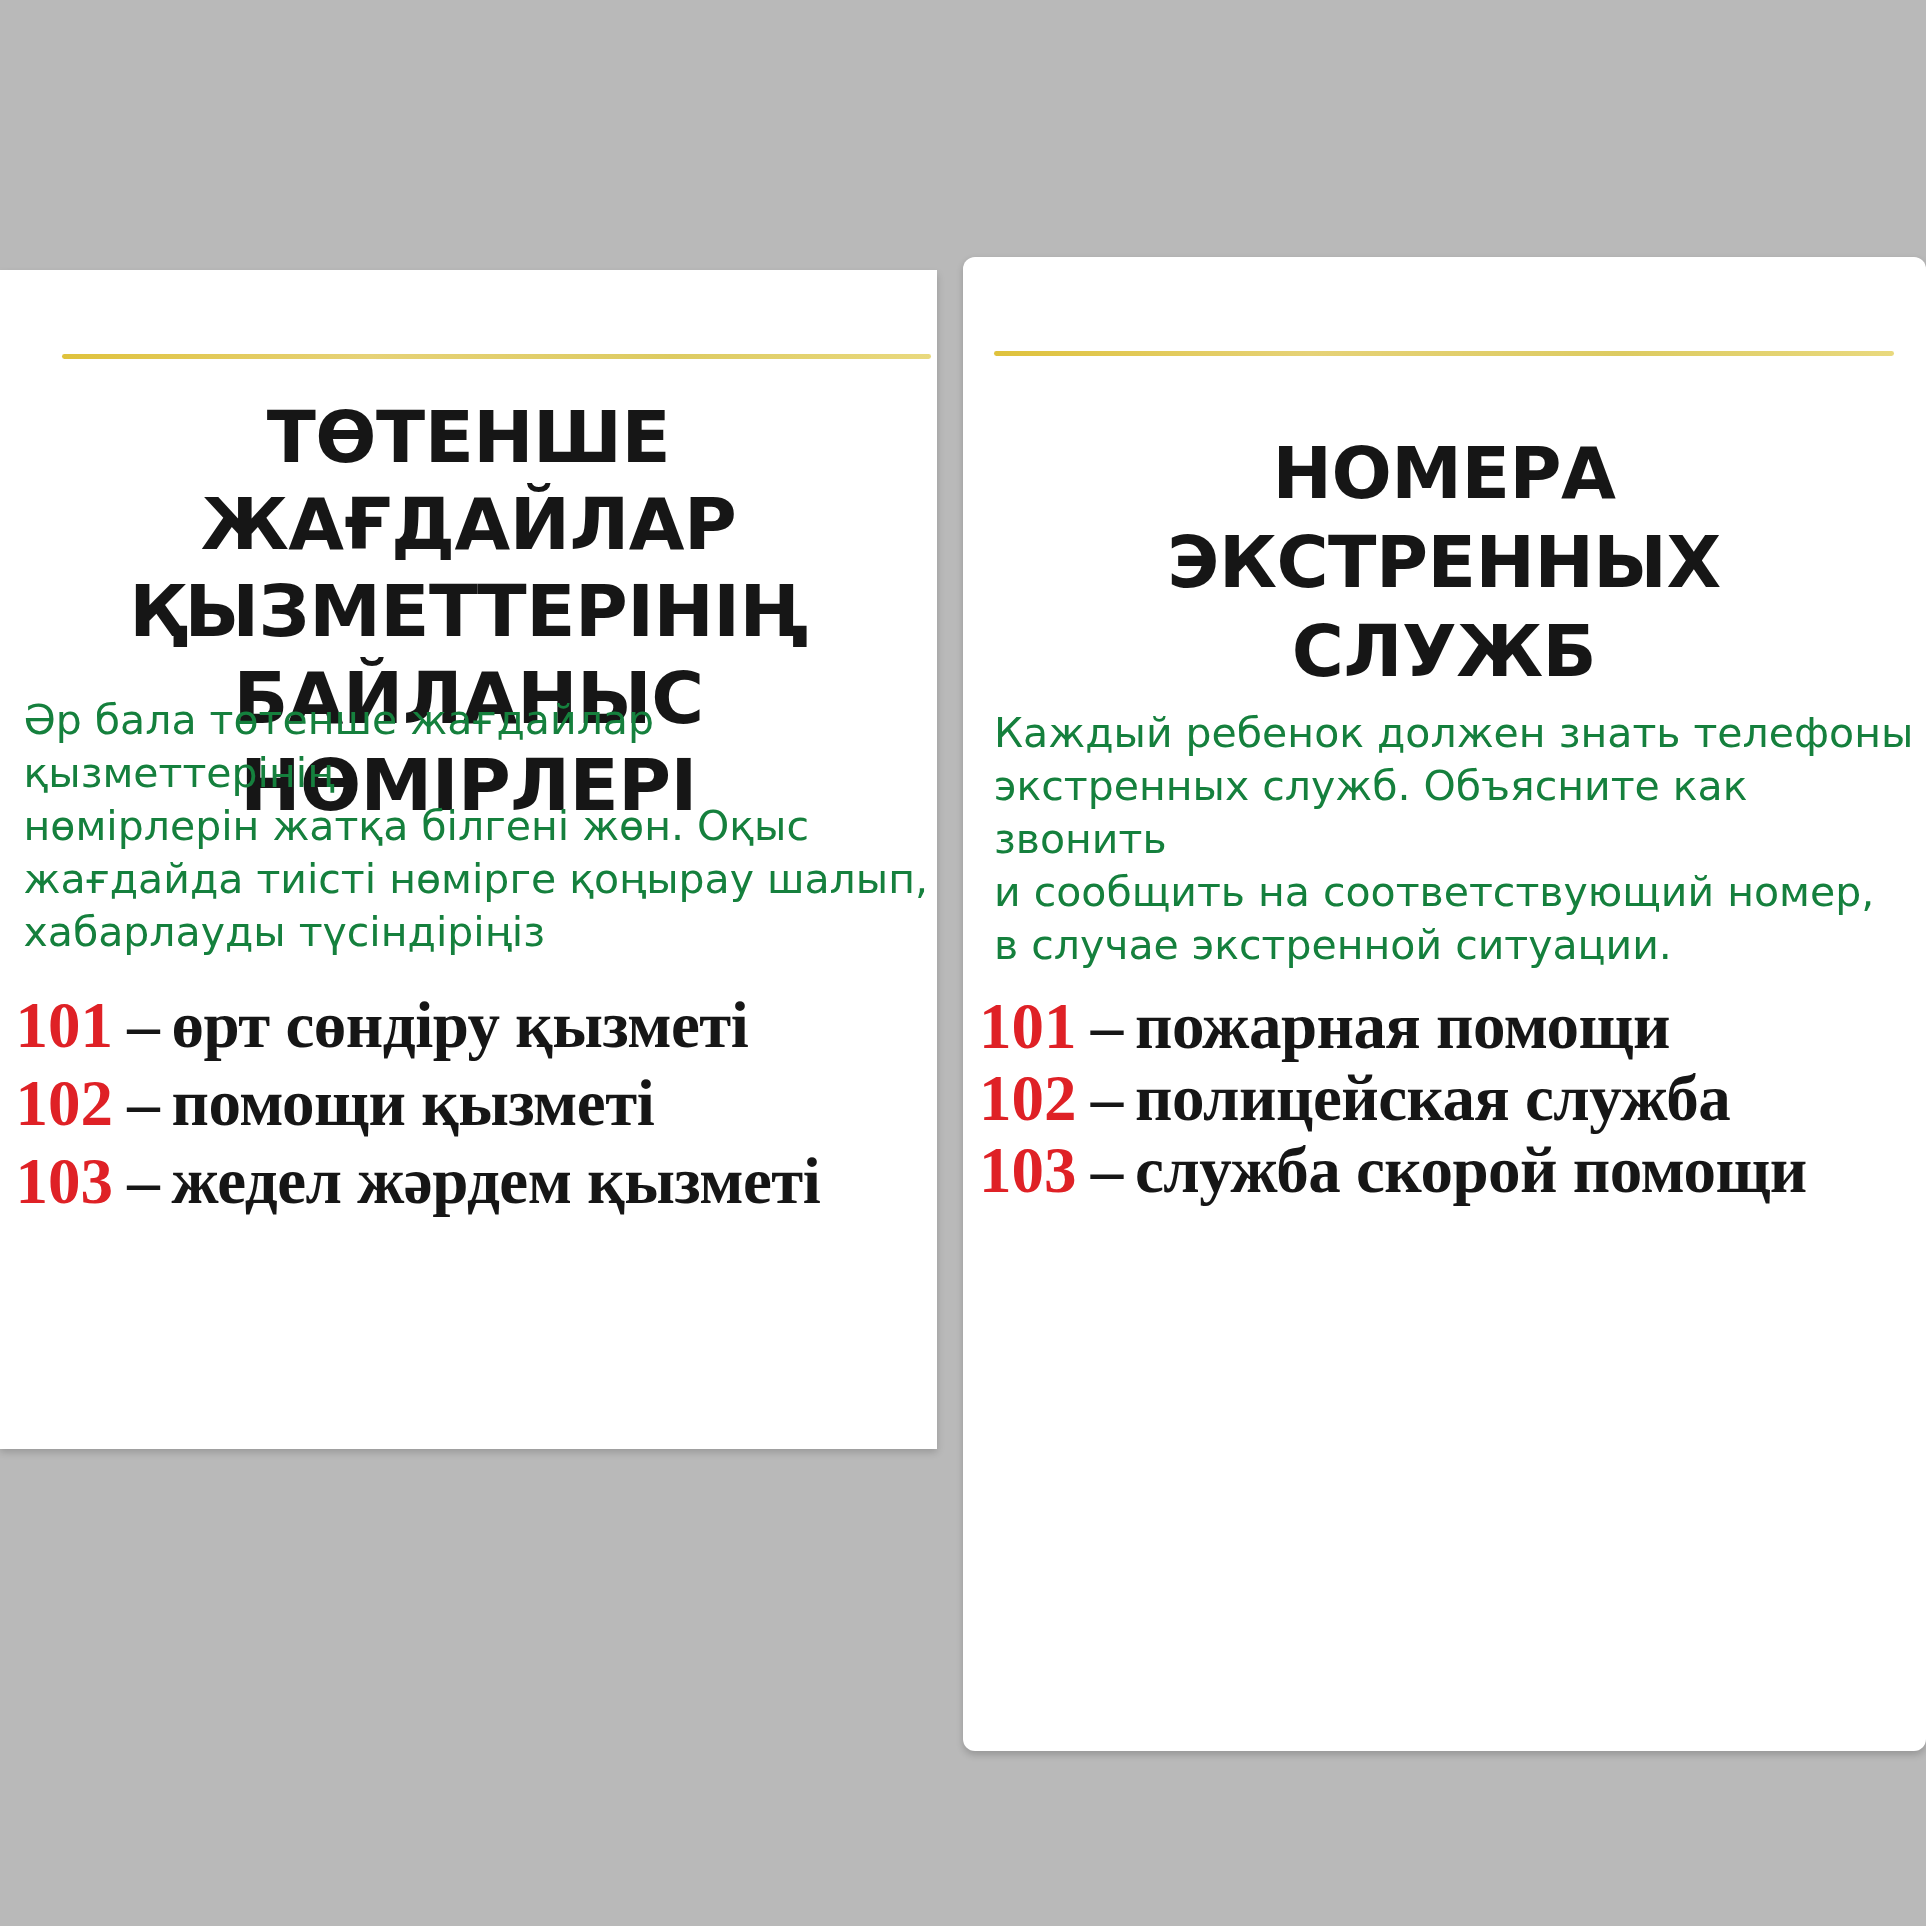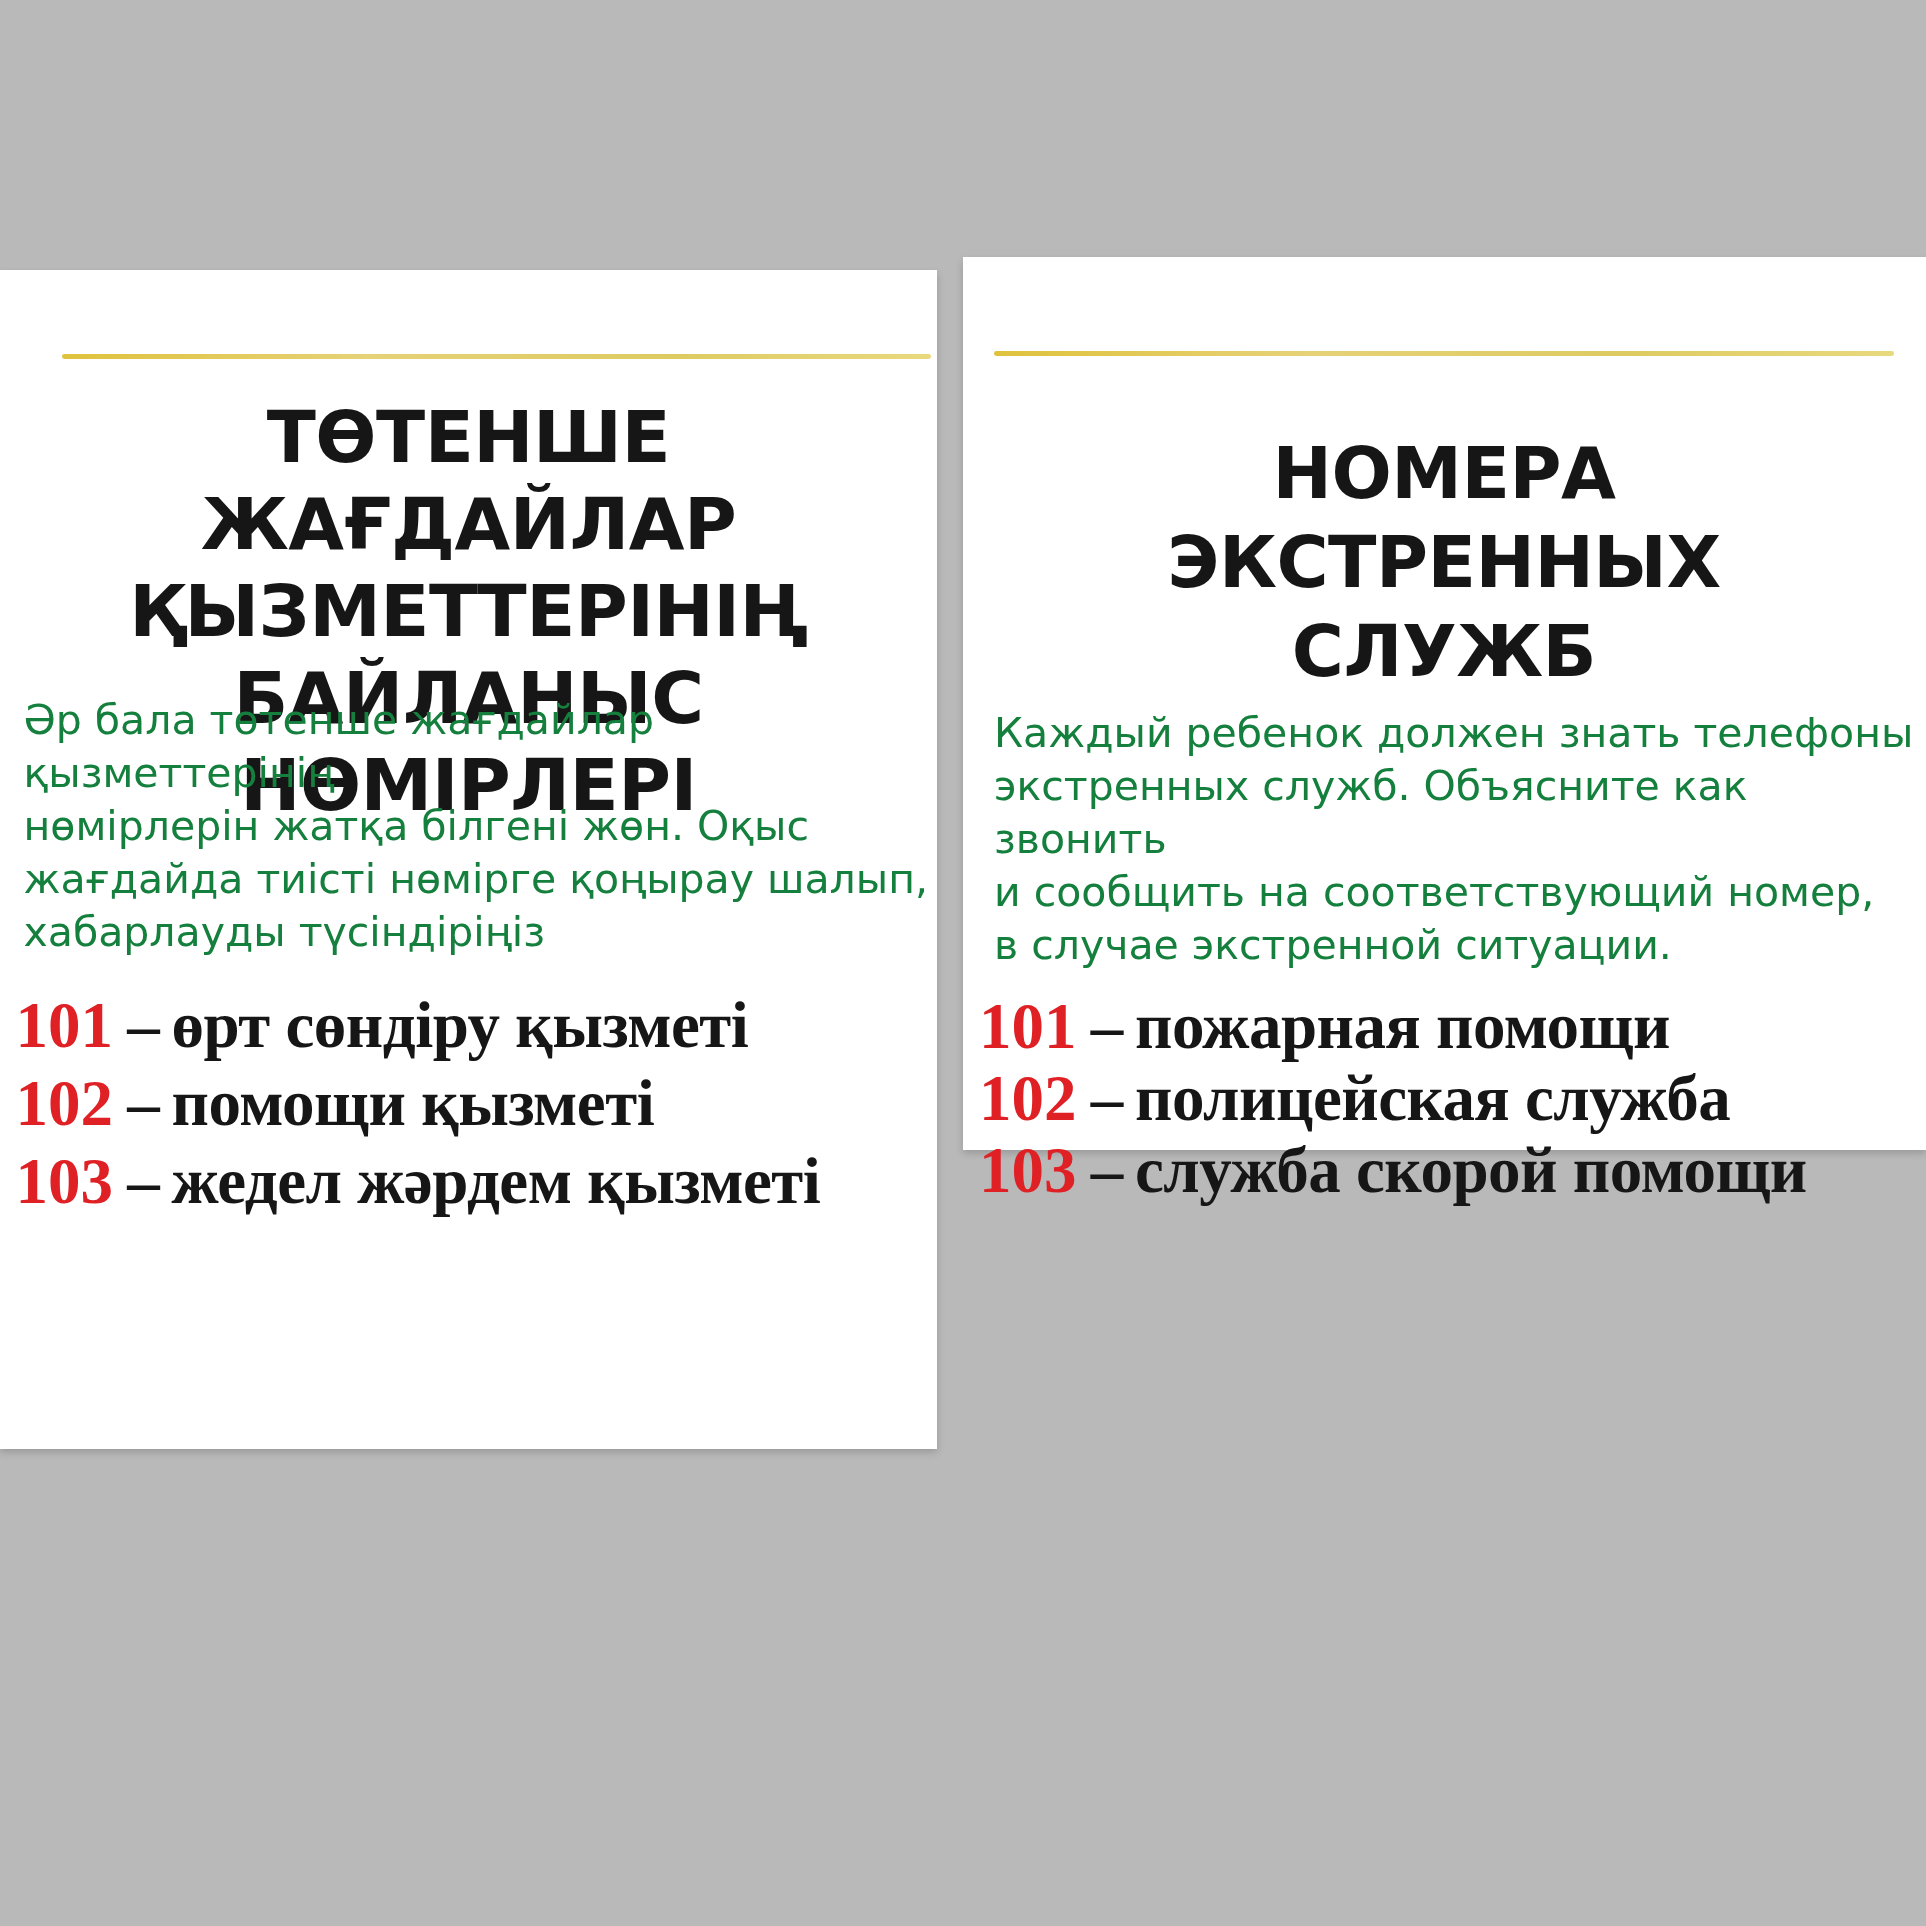--- a/index.html
+++ b/index.html
@@ -9,21 +9,21 @@
     position: relative;
     font-family: "DejaVu Sans", "Liberation Sans", sans-serif;
     overflow: hidden;
   }
   .panel {
     position: absolute;
     background: #ffffff;
     box-shadow: 0 3.8px 7.5px rgba(0,0,0,0.18);
   }
   #panel-left  { left: 0px;    top: 270px; width: 937px; height: 1179px; }
-  #panel-right { left: 963px; top: 257px; width: 963px; height: 893px; }
+  #panel-right { left: 963px; top: 257px; width: 963px; height: 1494px; border-radius: 12px; }
 
   .accent-line {
     position: absolute;
     height: 4.7px;
     border-radius: 2.4px;
     background: linear-gradient(90deg, #dfc23c 0%, #e6d277 35%, #ddcb61 70%, #e9d97e 100%);
     box-shadow: 0 12.2px 11.3px -2.8px rgba(125,125,118,0.38);
   }
   #panel-left .accent-line  { left: 62px; top: 84px; width: 869px; }
   #panel-right .accent-line { left: 31px;  top: 94px; width: 900px; }

